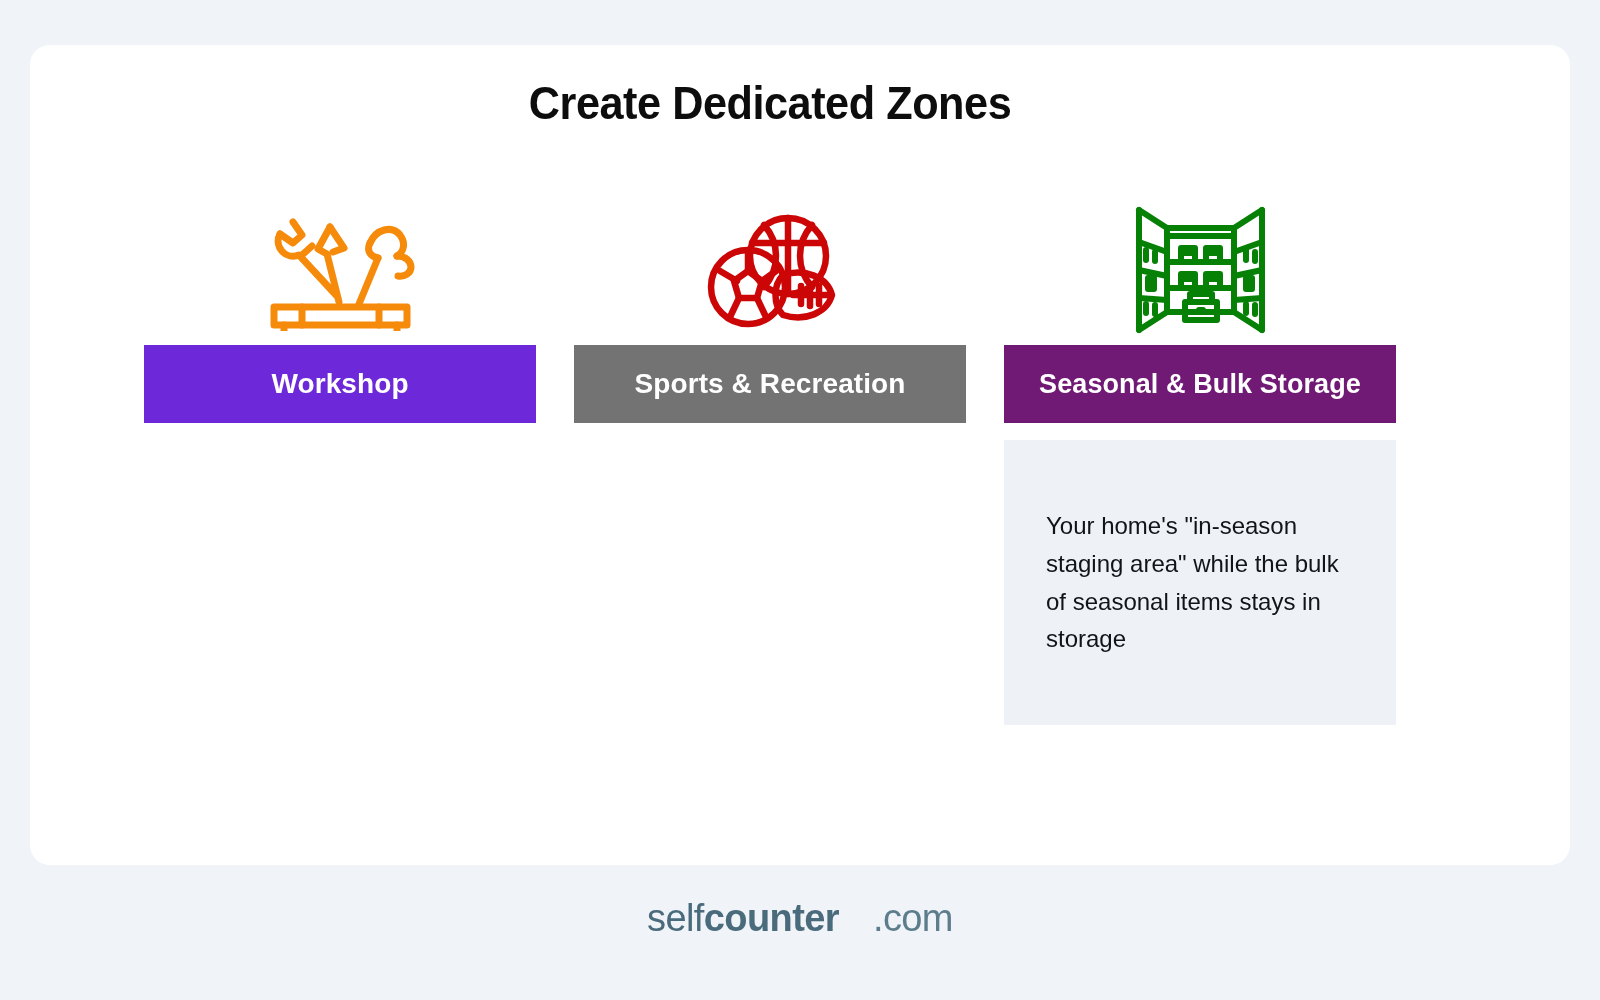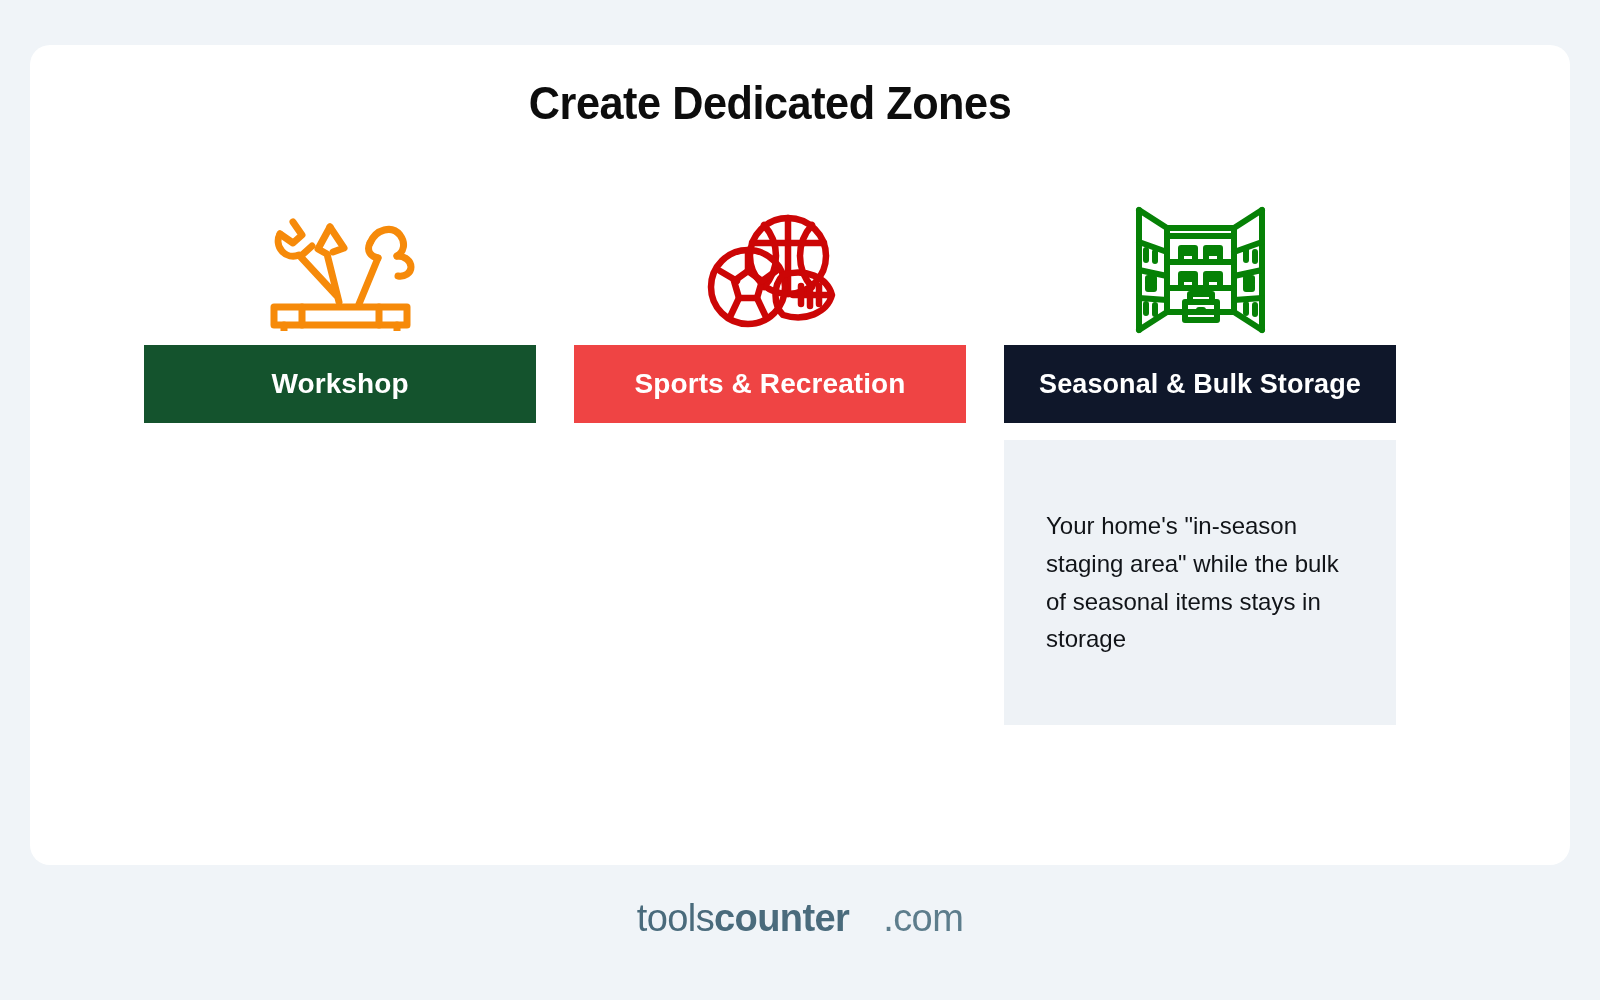--- a/index.html
+++ b/index.html
@@ -126,21 +126,21 @@
           <path d="M112 34 c-4 8 1 14 8 15"></path>
           <path d="M139 47 c8 0 14 5 14 11 0 6 -6 10 -13 9"></path>
           <path d="M120 49 l-19 46"></path>
 
           <path d="M16 98 h133 v18 H16 z"></path>
           <path d="M26 116 v33 a6 6 0 0 0 6 6 h101 a6 6 0 0 0 6 -6 v-33"></path>
           <path d="M44 98 v18"></path>
           <path d="M121 98 v18"></path>
         </svg>
       </div>
-      <div class="zone-header" style="background:#14532d">Workshop</div>
+      <div class="zone-header" style="background:#6d28d9">Workshop</div>
     </div>
 
     <div class="col">
       <div class="icon-wrap">
         <svg width="140" height="122" viewBox="0 0 140 122" fill="none" stroke="#cc0606" stroke-width="6.5" stroke-linecap="round" stroke-linejoin="round">
 
           <circle cx="88" cy="47" r="38"></circle>
           <path d="M88 9 v76"></path>
           <path d="M52 34 h72"></path>
           <path d="M64 16 c9 10 12 20 12 31 0 11 -3 21 -12 31"></path>
@@ -154,21 +154,21 @@
           <path d="M30 108 l9 -19"></path>
           <path d="M66 108 l-9 -19"></path>
 
           <path d="M83 66 c22 -7 44 2 49 20 -5 18 -27 27 -49 20 -10 -10 -10 -30 0 -40 z"></path>
           <path d="M93 86 h34"></path>
           <path d="M101 77 v18"></path>
           <path d="M110 75 v22"></path>
           <path d="M119 77 v18"></path>
         </svg>
       </div>
-      <div class="zone-header" style="background:#ef4444">Sports &amp; Recreation</div>
+      <div class="zone-header" style="background:#737373">Sports &amp; Recreation</div>
     </div>
 
     <div class="col">
       <div class="icon-wrap">
         <svg width="135" height="128" viewBox="0 0 135 128" fill="none" stroke="#068106" stroke-width="6" stroke-linecap="round" stroke-linejoin="round">
 
           <path d="M6 4 v120"></path>
           <path d="M129 4 v120"></path>
 
           <path d="M6 4 L34 22 v84 L6 124"></path>
@@ -212,25 +212,25 @@
           <path d="M22 99 v9"></path>
 
           <path d="M113 44 v10"></path>
           <path d="M122 46 v9"></path>
           <path d="M113 72 h6 v5 h-6 z"></path>
           <path d="M113 79 h6 v4 h-6 z"></path>
           <path d="M113 98 v9"></path>
           <path d="M122 99 v9"></path>
         </svg>
       </div>
-      <div class="zone-header" style="background:#0f172a">Seasonal &amp; Bulk Storage</div>
+      <div class="zone-header" style="background:#701a75">Seasonal &amp; Bulk Storage</div>
       <div class="zone-body">
         <p>Your home's "in-season staging area" while the bulk of seasonal items stays in storage</p>
       </div>
     </div>
 
   </div>
 
   <div class="brand">
-    <span class="b1">tools</span><span class="b2">counter</span><span class="b3">.com</span>
+    <span class="b1">self</span><span class="b2">counter</span><span class="b3">.com</span>
   </div>
 
 </div>
 
 </body></html>

